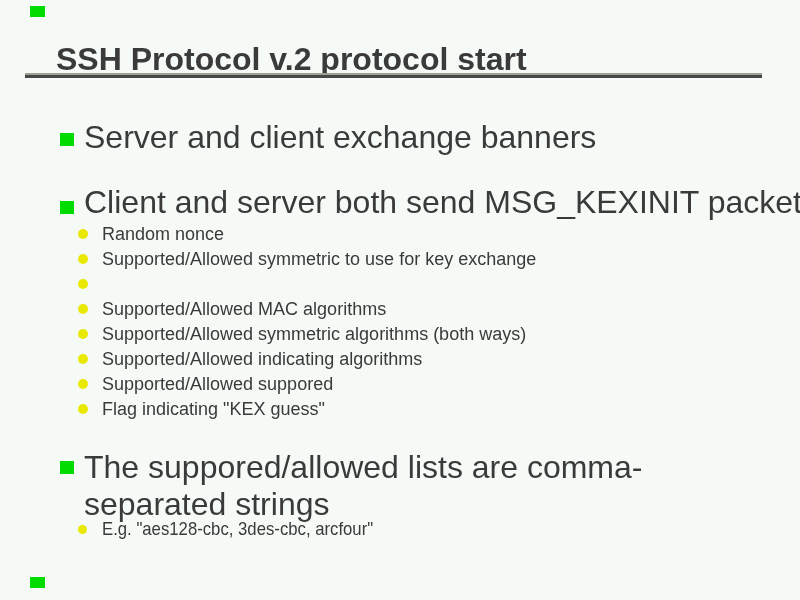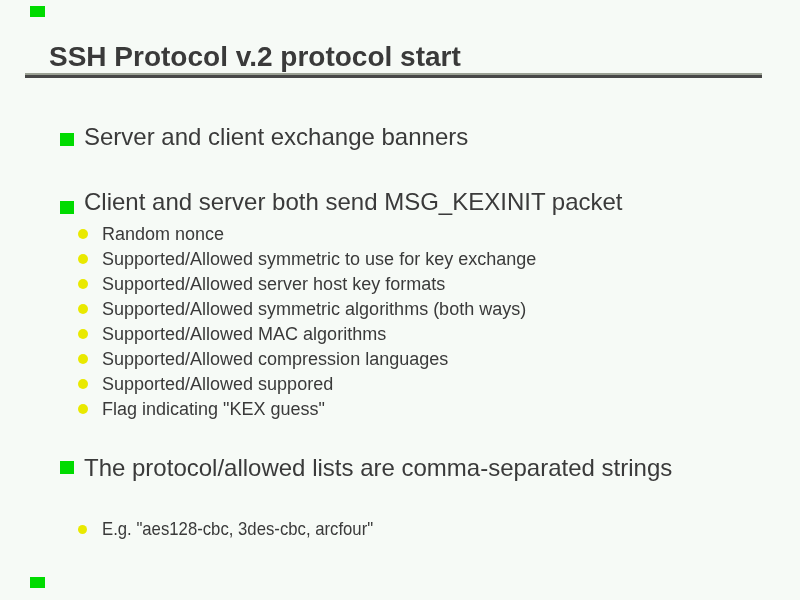--- a/index.html
+++ b/index.html
@@ -12,32 +12,32 @@
   body{
     position:relative;width:800px;height:600px;overflow:hidden;
     background:var(--background);
     font-family:"Liberation Sans", sans-serif;
     color:var(--text);
   }
   .corner-mark{position:absolute;left:30px;width:15px;height:11px;background:var(--corner-mark);}
   .corner-mark.top{top:6px;}
   .corner-mark.bottom{top:577px;}
   .slide-title{
-    position:absolute;left:49px;top:42px;
-    font-size:28px;line-height:1.1;letter-spacing:0px;color:var(--text);
+    position:absolute;left:56px;top:42px;
+    font-size:32px;line-height:1.1;letter-spacing:0px;color:var(--text);
     white-space:nowrap;
   }
   .title-rule{position:absolute;left:25px;top:73px;width:737px;height:5px;}
   .title-rule .light{height:2px;background:var(--rule-light);}
   .title-rule .dark{height:3px;background:var(--rule-dark);}
   .bullet-square{
     position:absolute;left:60px;width:14px;height:13px;background:var(--bullet-square);
   }
   .main-text{
-    position:absolute;left:84px;font-size:24px;line-height:32px;white-space:nowrap;
+    position:absolute;left:84px;font-size:32px;line-height:32px;white-space:nowrap;
   }
   .main-text.wrap{white-space:normal;max-width:600px;line-height:37px;}
   .sub-list{position:absolute;left:78px;top:222px;}
   .sub-row{display:flex;align-items:flex-start;height:25px;}
   .bullet-dot{
     width:10px;height:10px;border-radius:50%;background:var(--bullet-dot);
     margin-top:7px;flex:0 0 auto;
   }
   .sub-text{font-size:18px;line-height:25px;margin-left:14px;white-space:nowrap;}
   .eg-row{position:absolute;left:78px;top:517px;display:flex;align-items:flex-start;}
@@ -70,43 +70,42 @@
   <div class="sub-row">
     <span class="bullet-dot"></span>
     <span class="sub-text">Random nonce</span>
   </div>
   <div class="sub-row">
     <span class="bullet-dot"></span>
     <span class="sub-text">Supported/Allowed symmetric to use for key exchange</span>
   </div>
   <div class="sub-row">
     <span class="bullet-dot"></span>
-    <span class="sub-text">Supported/Allowed server host key formats</span>
+  </div>
+  <div class="sub-row">
+    <span class="bullet-dot"></span>
+    <span class="sub-text">Supported/Allowed MAC algorithms</span>
   </div>
   <div class="sub-row">
     <span class="bullet-dot"></span>
     <span class="sub-text">Supported/Allowed symmetric algorithms (both ways)</span>
   </div>
   <div class="sub-row">
     <span class="bullet-dot"></span>
-    <span class="sub-text">Supported/Allowed MAC algorithms</span>
-  </div>
-  <div class="sub-row">
-    <span class="bullet-dot"></span>
-    <span class="sub-text">Supported/Allowed compression languages</span>
+    <span class="sub-text">Supported/Allowed indicating algorithms</span>
   </div>
   <div class="sub-row">
     <span class="bullet-dot"></span>
     <span class="sub-text">Supported/Allowed suppored</span>
   </div>
   <div class="sub-row">
     <span class="bullet-dot"></span>
     <span class="sub-text">Flag indicating "KEX guess"</span>
   </div>
 </div>
 
 <div class="bullet-square" style="top:461px"></div>
-<div class="main-text wrap" style="top:449px">The protocol/allowed lists are comma-separated strings</div>
+<div class="main-text wrap" style="top:449px">The suppored/allowed lists are comma-separated strings</div>
 
 <div class="eg-row">
   <span class="bullet-dot"></span>
   <span class="eg-text">E.g. "aes128-cbc, 3des-cbc, arcfour"</span>
 </div>
 
 </body></html>

